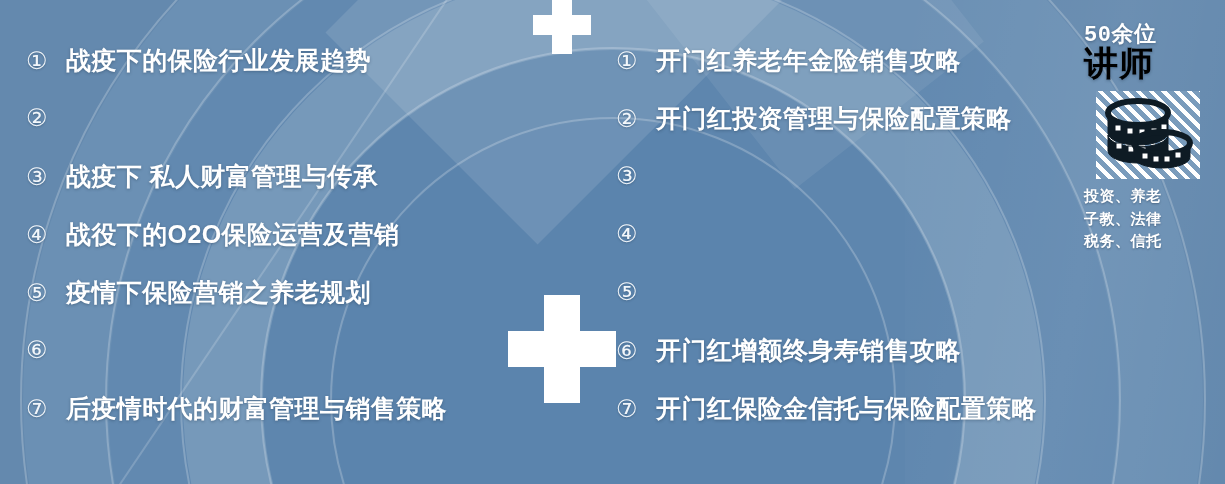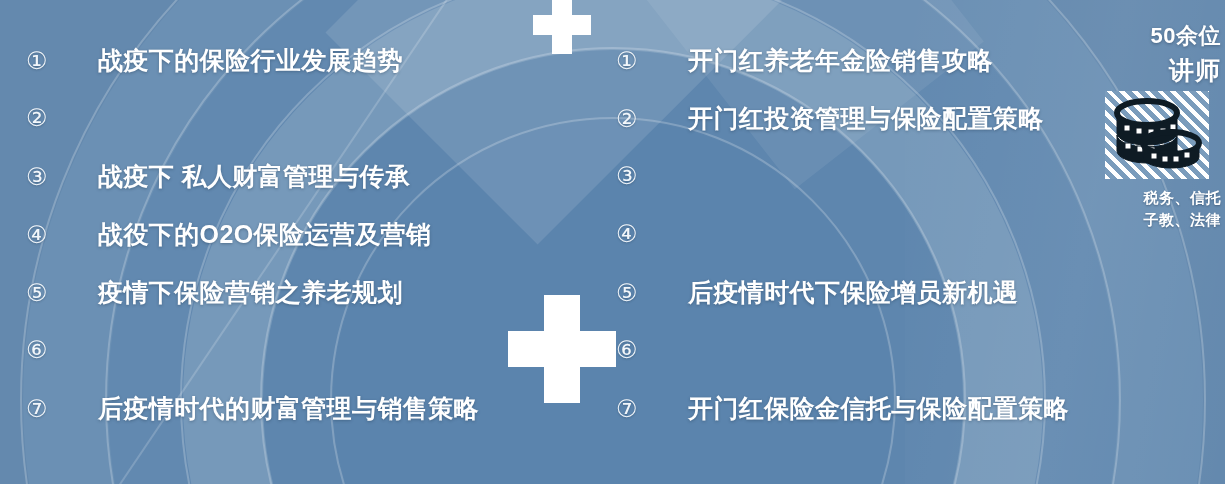--- a/index.html
+++ b/index.html
@@ -139,45 +139,45 @@
     font-weight: 400;
     text-shadow: 0 1px 2px rgba(30,52,75,0.35);
   }
   .label {
     font-size: 25px;
     line-height: 1;
     color: #ffffff;
     font-weight: bold;
     letter-spacing: 0.4px;
     text-shadow: 0 1px 3px rgba(30,52,75,0.40);
-    margin-left: 32px;
   }
 
   
   .side-panel {
     position: absolute;
-    right: 4px;
+    right: 13px;
     top: 24px;
     width: 128px;
-    text-align: right;
+    text-align: left;
+    font-family: Liberation Mono, monospace;
   }
   .side-count {
     font-size: 22px;
     font-weight: bold;
     color: #ffffff;
     line-height: 1.05;
     letter-spacing: 0.5px;
     text-shadow: 0 1px 3px rgba(30,52,75,0.45);
   }
   .side-role {
-    font-size: 25px;
+    font-size: 34px;
     font-weight: bold;
-    color: #ffffff;
+    color: #000000;
     line-height: 1.1;
-    margin-top: 10px;
+    margin-top: 1px;
     letter-spacing: 1px;
     text-shadow: 0 1px 3px rgba(30,52,75,0.45);
   }
   .icon-box {
     position: relative;
     width: 104px;
     height: 88px;
     margin: 6px auto 8px auto;
     background-image: repeating-linear-gradient(
         45deg,
@@ -268,24 +268,24 @@
         <span class="label">开门红投资管理与保险配置策略</span>
       </div>
       <div class="agenda-item">
         <span class="num">③</span>
       </div>
       <div class="agenda-item">
         <span class="num">④</span>
       </div>
       <div class="agenda-item">
         <span class="num">⑤</span>
-        <span class="label">后疫情时代下保险增员新机遇</span>
       </div>
       <div class="agenda-item">
         <span class="num">⑥</span>
+        <span class="label">开门红增额终身寿销售攻略</span>
       </div>
       <div class="agenda-item">
         <span class="num">⑦</span>
         <span class="label">开门红保险金信托与保险配置策略</span>
       </div>
     </div>
 
   </div>
 
   <div class="side-panel">
@@ -320,18 +320,19 @@
             <rect x="46" y="62" width="6" height="6"></rect>
             <rect x="57" y="65" width="6" height="6"></rect>
             <rect x="68" y="65" width="6" height="6"></rect>
             <rect x="79" y="61" width="6" height="6"></rect>
           </g>
         </g>
       </svg>
     </div>
 
     <div class="side-tags">
+      <div>投资、养老</div>
+      <div>子教、法律</div>
       <div>税务、信托</div>
-      <div>子教、法律</div>
     </div>
   </div>
 
 </div>
 
 </body></html>

